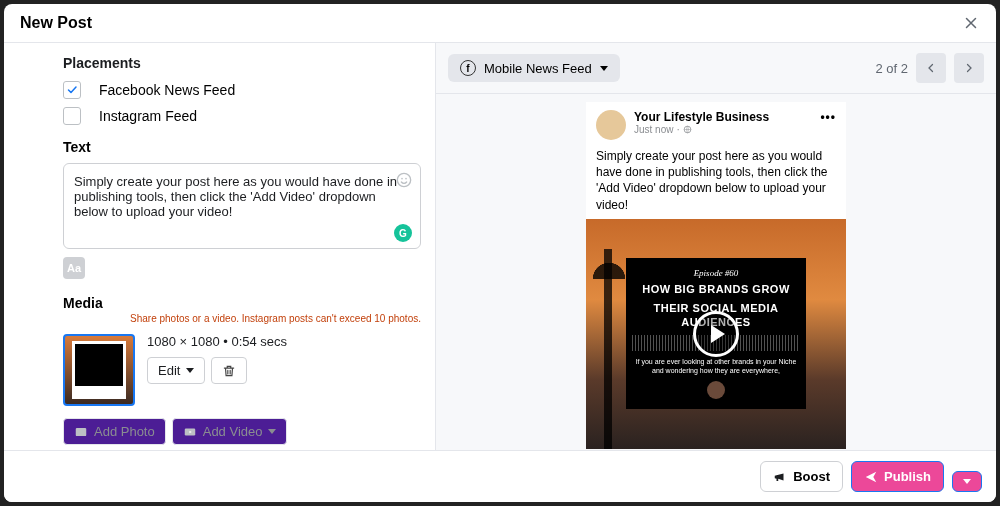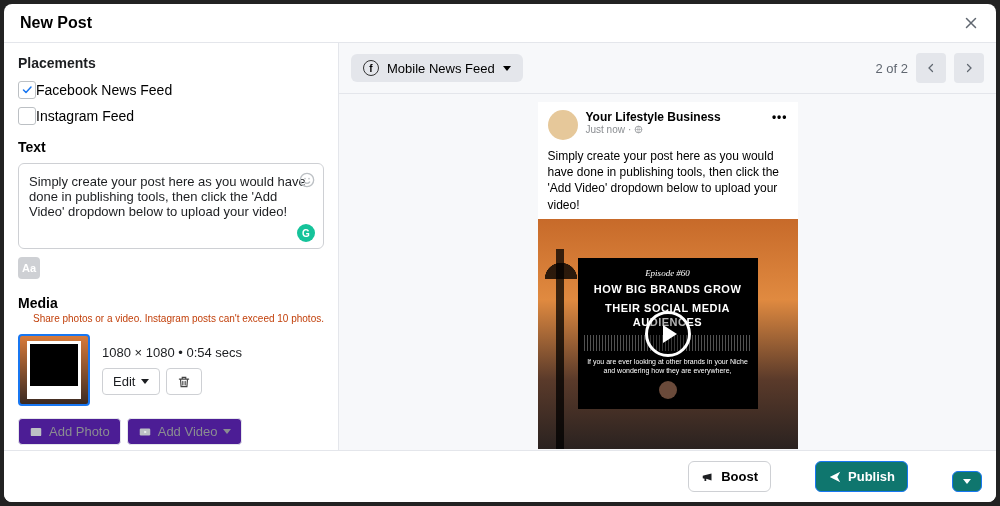--- a/index.html
+++ b/index.html
@@ -2,32 +2,32 @@
 <html><head>
 <meta charset="utf-8">
 <style>
   *{box-sizing:border-box;font-family:Helvetica,Arial,sans-serif;}
   body{margin:0;background:#222;padding:4px;}
   .modal{background:#fff;border-radius:8px;width:992px;height:498px;margin:0 auto;display:flex;flex-direction:column;overflow:hidden;position:relative;}
   .hdr{display:flex;justify-content:space-between;align-items:center;padding:10px 16px;border-bottom:1px solid #e4e6eb;}
   .hdr h1{font-size:16px;font-weight:700;margin:0;}
   .close{color:#606770;cursor:pointer;}
   .body{flex:1;display:flex;overflow:hidden;}
-  .left{width:335px;border-right:1px solid #e4e6eb;padding:12px 14px;overflow-y:auto;}
+  .left{width:387px;border-right:1px solid #e4e6eb;padding:12px 14px;overflow-y:auto;margin-left:45px;}
   .sect-hd{font-size:14px;font-weight:700;margin:0 0 10px 0;color:#1c1e21;}
-  .chk-row{display:flex;align-items:center;gap:0;margin-bottom:8px;font-size:14px;}
+  .chk-row{display:flex;align-items:center;gap:18px;margin-bottom:8px;font-size:14px;}
   .chk{width:18px;height:18px;border:1px solid #bcc0c4;border-radius:3px;display:flex;align-items:center;justify-content:center;color:#1877f2;}
   .txtlabel{font-size:14px;font-weight:700;margin:14px 0 8px 0;}
   .txtarea{border:1px solid #ced0d4;border-radius:6px;padding:10px;font-size:13px;color:#1c1e21;position:relative;min-height:86px;}
   .emoji{position:absolute;right:8px;top:8px;color:#bcc0c4;}
   .gram{position:absolute;right:8px;bottom:6px;width:18px;height:18px;border-radius:50%;background:#15c39a;color:#fff;font-size:10px;display:flex;align-items:center;justify-content:center;font-weight:700;}
   .aa{display:inline-flex;width:22px;height:22px;border-radius:4px;background:#ced0d4;color:#fff;align-items:center;justify-content:center;font-size:11px;font-weight:700;margin-top:8px;}
   .media-hd{font-size:14px;font-weight:700;margin:16px 0 2px 0;}
   .media-sub{font-size:10px;color:#c2410c;margin-bottom:10px;text-align:right;}
-  .mrow{display:flex;align-items:center;gap:12px;}
+  .mrow{display:flex;align-items:flex-start;gap:12px;}
   .thumb{width:72px;height:72px;border:2px solid #1877f2;border-radius:4px;background:linear-gradient(#d87a3a,#3b2a22);display:flex;align-items:center;justify-content:center;}
   .poster{width:54px;height:58px;background:#fff;padding:3px;}
   .poster-inner{width:100%;height:80%;background:#000;}
   .mmeta{font-size:13px;color:#1c1e21;}
   .btnrow{display:flex;gap:6px;margin-top:8px;}
   .btn{border:1px solid #ced0d4;background:#fff;border-radius:4px;padding:5px 10px;font-size:13px;color:#1c1e21;display:inline-flex;align-items:center;gap:6px;cursor:pointer;}
   .btn.ghost{background:#4c1d95;color:#8a8d91;border-color:#e4e6eb;}
   .right{flex:1;display:flex;flex-direction:column;background:#f7f8fa;}
   .topbar{display:flex;justify-content:space-between;align-items:center;padding:10px 12px;}
   .pill{background:#e4e6eb;border-radius:6px;padding:6px 12px;display:flex;align-items:center;gap:8px;font-size:13px;}
@@ -49,21 +49,21 @@
   .card-inner{background:#000;color:#fff;text-align:center;padding:10px 6px;}
   .ep{font-size:9px;font-style:italic;font-family:Georgia,serif;}
   .ttl{font-size:11px;font-weight:800;letter-spacing:.5px;margin-top:4px;line-height:1.3;}
   .wave{height:16px;margin:6px 0;background:repeating-linear-gradient(90deg,#888 0 1px,transparent 1px 3px);opacity:.6;}
   .sub2{font-size:7px;line-height:1.3;}
   .mini-ava{width:18px;height:18px;border-radius:50%;background:#6a4a3a;margin:6px auto 0;}
   .play{position:absolute;width:46px;height:46px;border-radius:50%;border:3px solid #fff;background:rgba(0,0,0,.3);display:flex;align-items:center;justify-content:center;z-index:3;}
   .play::after{content:"";border-left:14px solid #fff;border-top:9px solid transparent;border-bottom:9px solid transparent;margin-left:4px;}
   .footer{border-top:1px solid #e4e6eb;padding:10px 14px;display:flex;justify-content:flex-end;gap:8px;background:#fff;align-items:flex-end;}
   .fbtn{border:1px solid #ced0d4;background:#fff;border-radius:6px;padding:7px 12px;font-size:13px;font-weight:600;display:inline-flex;align-items:center;gap:6px;cursor:pointer;}
-  .fbtn.primary{background:#0f766e;color:#fff;border-color:#1877f2;margin-left:36px;}
+  .fbtn.primary{background:#ec4899;color:#fff;border-color:#1877f2;}
   .caret{width:0;height:0;border-left:4px solid transparent;border-right:4px solid transparent;border-top:5px solid currentColor;display:inline-block;}
   svg{display:block;}
 </style>
 </head>
 <body>
 
 <div class="modal">
   <div class="hdr">
     <h1>New Post</h1>
     <span class="close">

